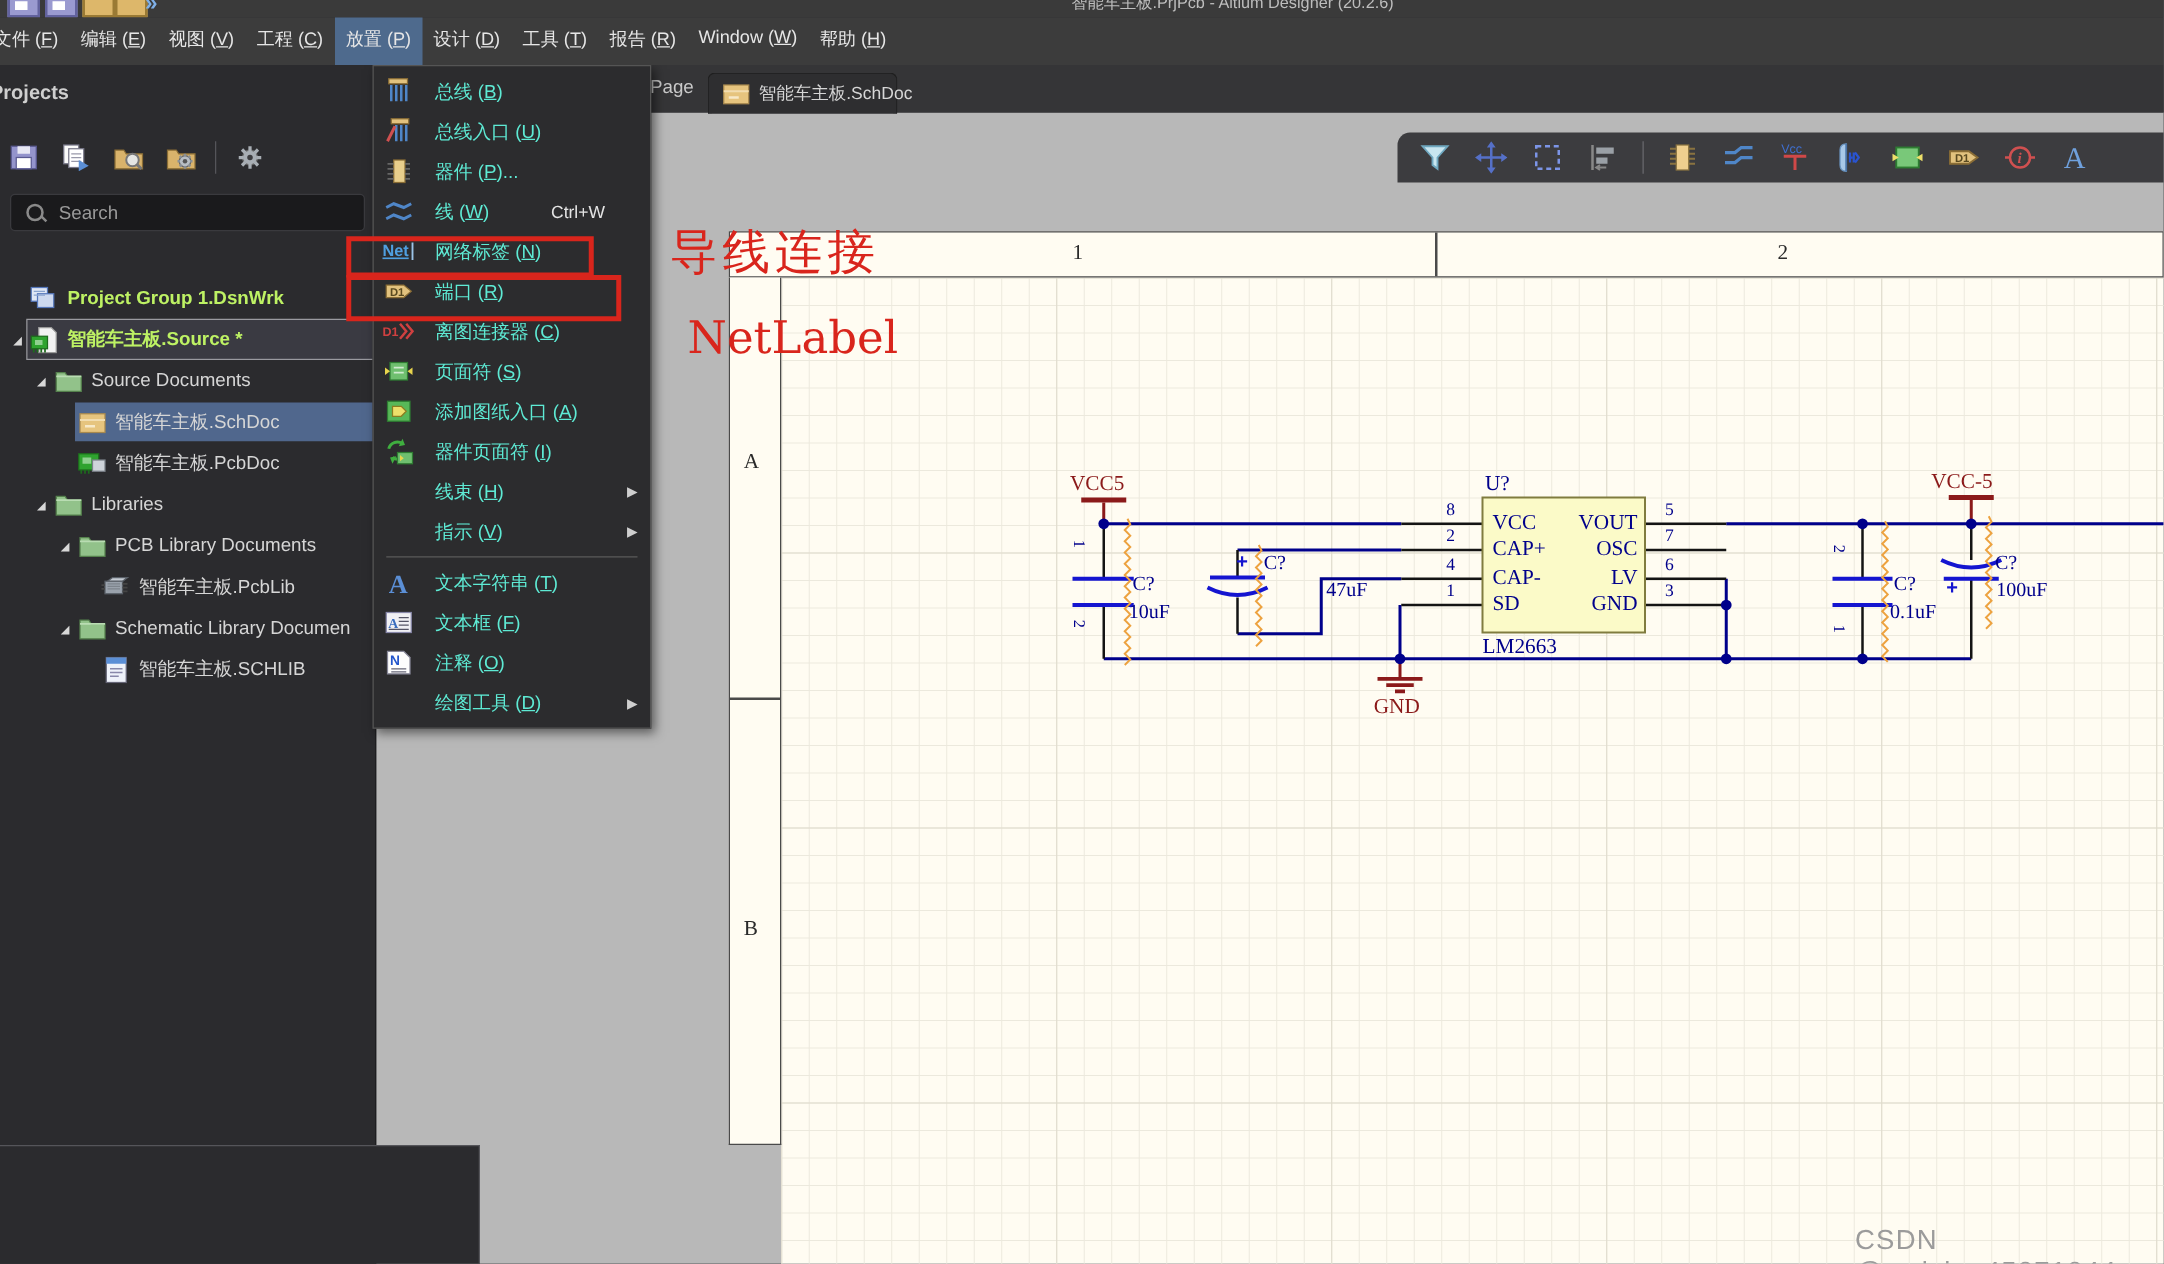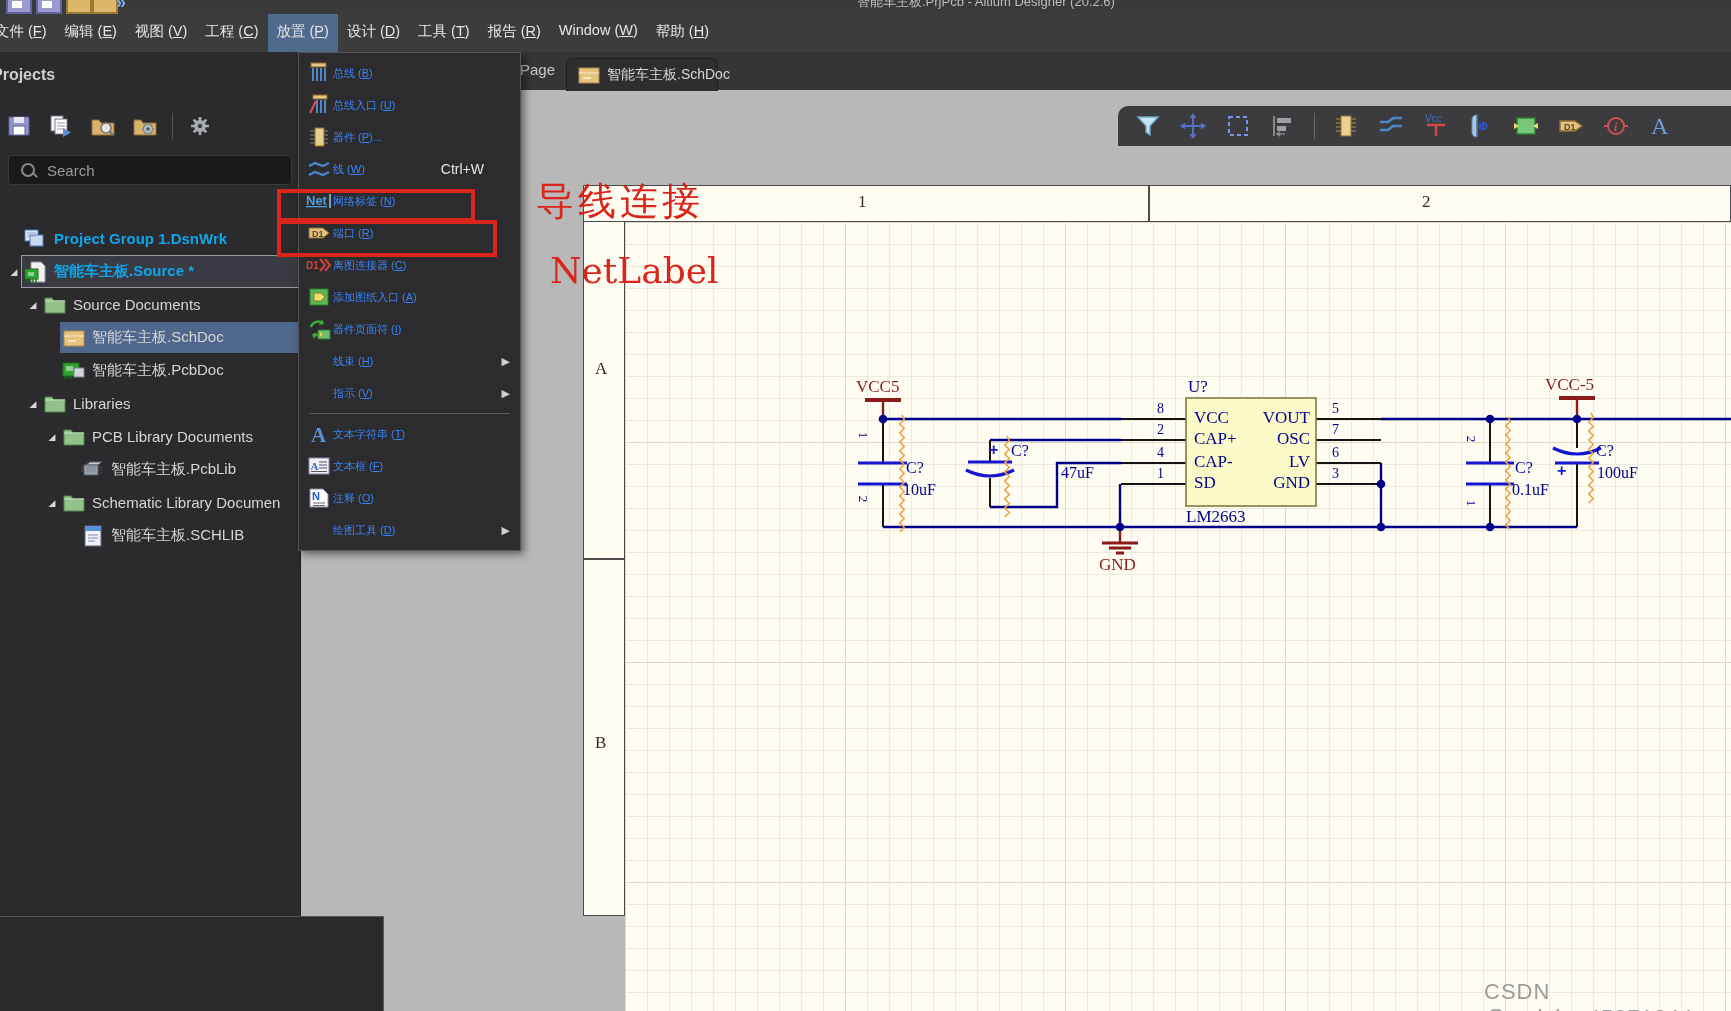--- a/index.html
+++ b/index.html
@@ -17,21 +17,21 @@
   
   #menubar{position:absolute;left:0;top:14px;width:1731px;height:38px;background:#3c3c3c;display:flex;align-items:stretch;z-index:6;}
   .menu-item{padding:8px 9px 0 9px;font-size:14.5px;color:#e6e6e6;white-space:pre;}
   .menu-item u{text-decoration:underline;}
   .menu-item.active{background:#4e6a8d;}
   
   #place-menu{position:absolute;left:298px;top:52px;width:221px;background:#2c2c2e;border:1px solid #555;
               box-shadow:3px 3px 8px rgba(0,0,0,.5);padding:4px 0;z-index:5;}
   .pm-row{height:32px;display:flex;align-items:center;padding:0 6px;}
   .pm-icon{width:28px;height:24px;flex:none;display:flex;align-items:center;justify-content:center;}
-  .pm-label{margin-left:0;font-size:11px;color:#3b82f6;white-space:pre;flex:1;}
+  .pm-label{margin-left:15px;font-size:15px;color:#5eead4;white-space:pre;flex:1;}
   .pm-label u{text-decoration:underline;}
   .pm-short{font-size:14px;color:#e4e4e4;margin-right:30px;}
   .pm-sub{color:#cfcfcf;font-size:11px;margin-right:4px;}
   .pm-sep{height:1px;background:#5a5a5a;margin:4px 10px;}
   
   #projects-panel{position:absolute;left:0;top:52px;width:300px;height:959px;background:#2b2b2e;z-index:4;border-right:1px solid #1e1e20;}
   #panel-header{position:absolute;left:-8px;top:14px;font-size:16px;color:#cfcfcf;font-weight:bold;}
   #panel-toolbar{position:absolute;left:4px;top:52px;height:44px;display:flex;align-items:center;gap:12px;}
   .ptb-ic{width:30px;height:28px;display:flex;align-items:center;justify-content:center;}
   .ptb-sep{width:1px;height:26px;background:#55555a;}
@@ -42,21 +42,21 @@
   #panel-search input::placeholder{color:#9a9a9a;}
   #project-tree{position:absolute;left:0;top:170px;width:300px;}
   .tree-row{height:33px;display:flex;align-items:center;}
   .t-spacer{flex:none;}
   .t-arrow{width:16px;flex:none;color:#d8d8d8;font-size:9px;text-align:center;}
   .row-body{flex:1;height:31px;display:flex;align-items:center;}
   .row-body.selected{background:#50678D;}
   .row-body.focused{background:#3a3a42;outline:1px solid #9a9aa0;}
   .t-icon{width:28px;height:24px;flex:none;display:flex;align-items:center;justify-content:center;}
   .t-label{margin-left:4px;font-size:15px;color:#d6d6d6;white-space:pre;}
-  .t-label.bold{font-weight:bold;color:#0ea5e9;}
+  .t-label.bold{font-weight:bold;color:#bef264;}
   
   #bottom-panel{position:absolute;left:0;top:916px;width:383px;height:95px;background:#2b2b2e;border-top:1px solid #55555a;border-right:1px solid #55555a;z-index:4;}
   
   #canvas{position:absolute;left:300px;top:90px;width:1431px;height:921px;background:#b8b8b8;z-index:0;}
   #tabstrip{position:absolute;left:300px;top:52px;width:1431px;height:38px;background:#353537;z-index:3;}
   #page-tab-label{position:absolute;left:220px;top:9px;font-size:15px;color:#c9c9c9;}
   #doc-tab{position:absolute;left:266px;top:6px;width:142px;height:32px;background:#2e2e30;border:1px solid #1f1f1f;border-bottom:none;border-radius:6px 6px 0 0;display:flex;align-items:center;padding-left:8px;}
   #doc-tab .t-label{font-size:14px;}
   #editor-toolbar{position:absolute;left:1118px;top:106px;width:613px;height:40px;background:#3c3c3f;border-radius:10px 0 0 0;display:flex;align-items:center;gap:17px;padding-left:16px;box-sizing:border-box;z-index:3;}
   .etb-ic{width:28px;height:28px;display:flex;align-items:center;justify-content:center;flex:none;}
@@ -559,20 +559,31 @@
         <svg width="26" height="22" viewBox="0 0 26 22">
           <text x="0" y="15" font-size="10" font-weight="bold" fill="#D04040" font-family="Liberation Sans,sans-serif">D1</text>
           <path d="M14,5l5,6l-5,6M19,5l5,6l-5,6" stroke="#D04040" stroke-width="2" fill="none"></path>
         </svg>
       </span>
       <span class="pm-label">离图连接器 (<u>C</u>)</span>
     </div>
     <div class="pm-row">
       <span class="pm-icon">
         <svg width="24" height="22" viewBox="0 0 24 22">
+          <rect x="5" y="4" width="14" height="14" fill="#6FBF6F" stroke="#2e7d32"></rect>
+          <path d="M1,8l4,3l-4,3z" fill="#E8D44D"></path>
+          <path d="M23,8l-4,3l4,3z" fill="#E8D44D"></path>
+          <path d="M8,8h8M8,12h8" stroke="#CFEACF" stroke-width="1.4"></path>
+        </svg>
+      </span>
+      <span class="pm-label">页面符 (<u>S</u>)</span>
+    </div>
+    <div class="pm-row">
+      <span class="pm-icon">
+        <svg width="24" height="22" viewBox="0 0 24 22">
           <rect x="3" y="3" width="18" height="16" fill="#58B858" stroke="#2e7d32"></rect>
           <path d="M7,7h7l4,4l-4,4H7z" fill="#EDE06A" stroke="#8a7d20"></path>
         </svg>
       </span>
       <span class="pm-label">添加图纸入口 (<u>A</u>)</span>
     </div>
     <div class="pm-row">
       <span class="pm-icon">
         <svg width="24" height="22" viewBox="0 0 24 22">
           <path d="M4,9a7,7 0 0 1 11,-4" stroke="#3fae3f" stroke-width="2.4" fill="none"></path>

